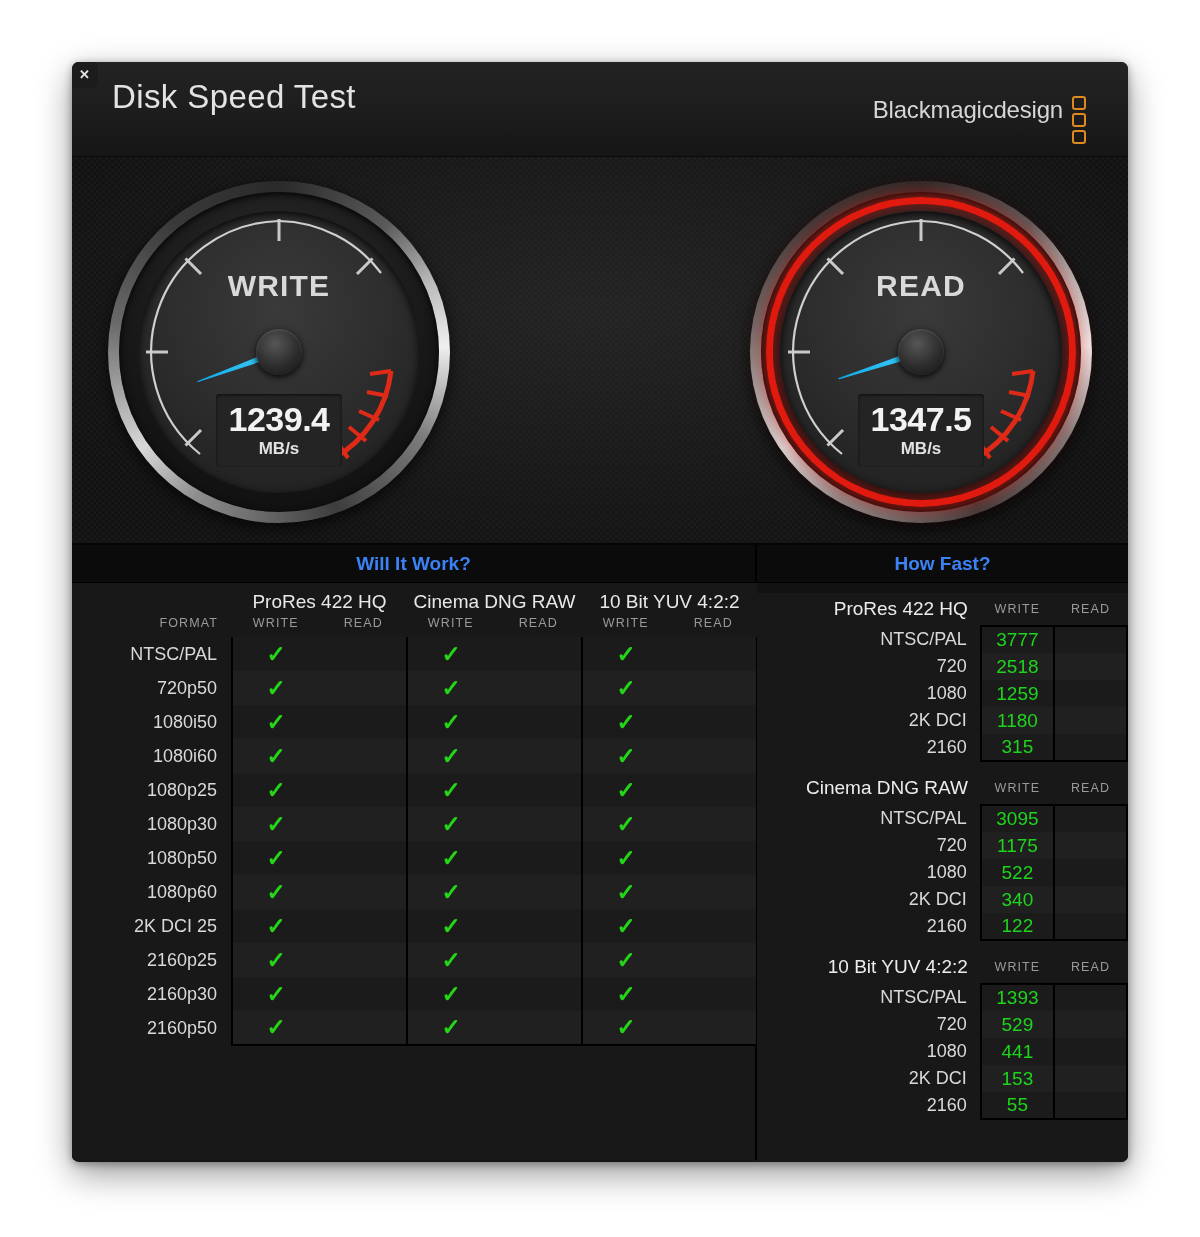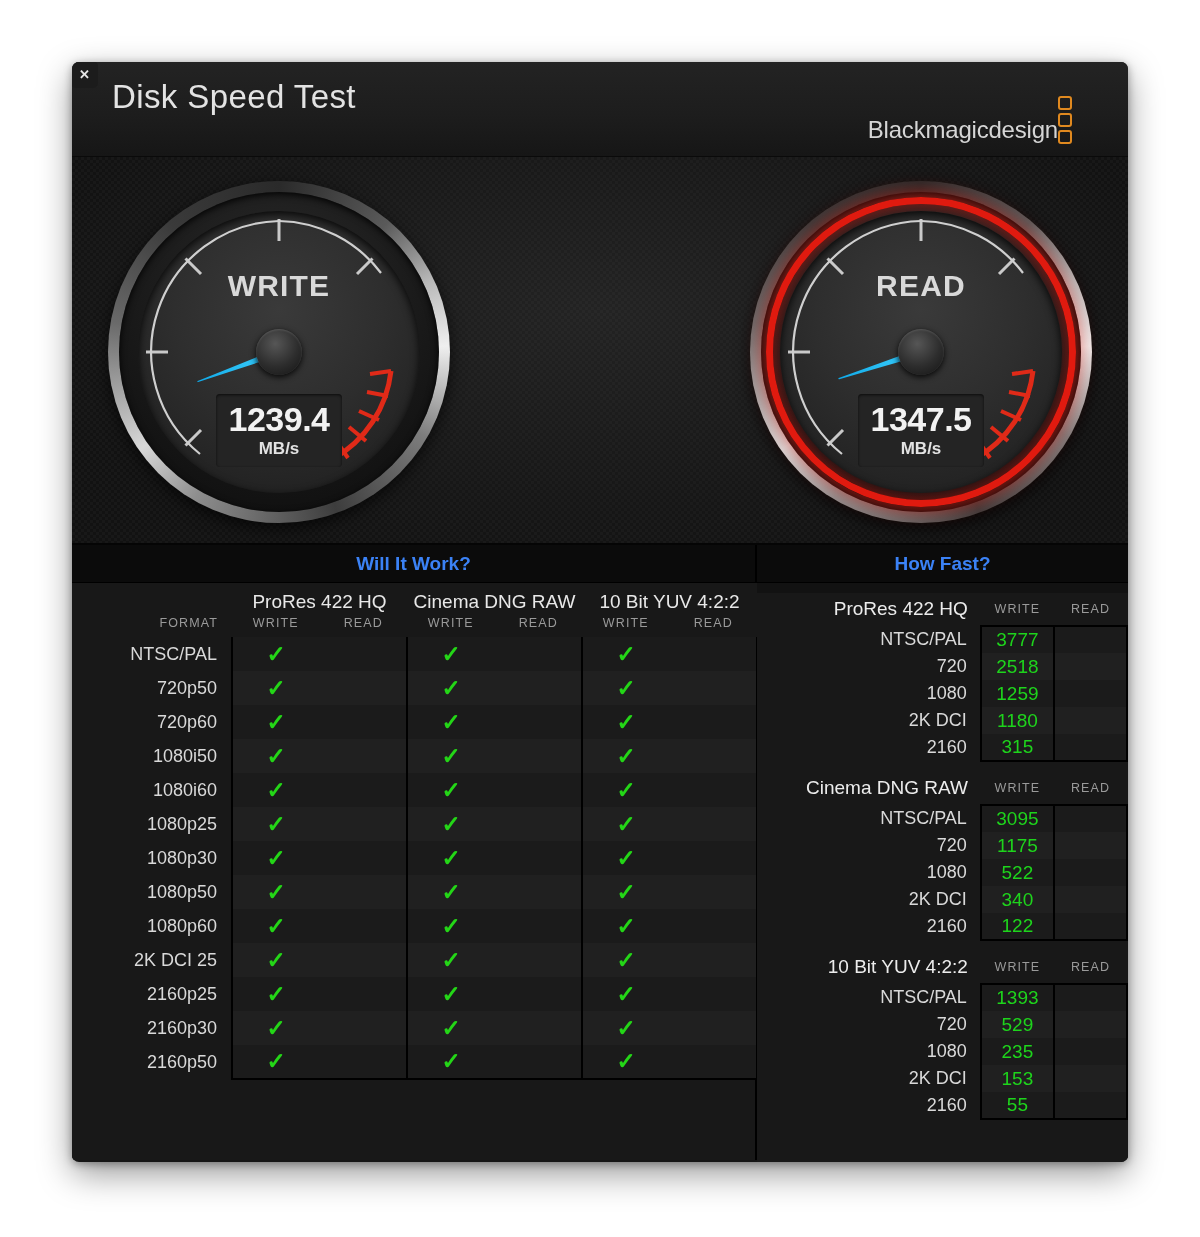--- a/index.html
+++ b/index.html
@@ -38,22 +38,22 @@
     position:relative; height:95px;
     background:linear-gradient(180deg,#232323 0%,#1d1d1d 55%,#161616 100%);
     border-bottom:1px solid #0a0a0a;
   }
   .app-title {
     position:absolute; left:40px; top:16px;
     font-size:33px; font-weight:300; letter-spacing:.4px;
     color:#e3e3e3;
   }
   .brand {
-    position:absolute; right:56px; top:34px;
-    display:flex; align-items:flex-end; 
+    position:absolute; right:42px; top:34px;
+    display:flex; align-items:flex-start; gap:9px;
   }
   .brand-text { font-size:24px; font-weight:300; color:#d6d6d6; letter-spacing:-.2px; }
   .brand-marks { display:flex; flex-direction:column; gap:3px; }
   .brand-marks i {
     display:block; width:14px; height:14px;
     border:2px solid #e0891f; border-radius:3px;
   }
 
   
   .gauges {
@@ -388,29 +388,20 @@
                 <tr>
                   <td class="fmt">720p50</td>
                   <td class="cell sep-l"><span class="mark-ok">✓</span></td>
                   <td class="cell sep-r"></td>
                   <td class="cell sep-l"><span class="mark-ok">✓</span></td>
                   <td class="cell sep-r"></td>
                   <td class="cell sep-l"><span class="mark-ok">✓</span></td>
                   <td class="cell sep-r"></td>
                 </tr>
                 <tr>
-                  <td class="fmt">720p60</td>
-                  <td class="cell sep-l"><span class="mark-ok">✓</span></td>
-                  <td class="cell sep-r"></td>
-                  <td class="cell sep-l"><span class="mark-ok">✓</span></td>
-                  <td class="cell sep-r"></td>
-                  <td class="cell sep-l"><span class="mark-ok">✓</span></td>
-                  <td class="cell sep-r"></td>
-                </tr>
-                <tr>
                   <td class="fmt">1080i50</td>
                   <td class="cell sep-l"><span class="mark-ok">✓</span></td>
                   <td class="cell sep-r"></td>
                   <td class="cell sep-l"><span class="mark-ok">✓</span></td>
                   <td class="cell sep-r"></td>
                   <td class="cell sep-l"><span class="mark-ok">✓</span></td>
                   <td class="cell sep-r"></td>
                 </tr>
                 <tr>
                   <td class="fmt">1080i60</td>
@@ -608,21 +599,21 @@
                       <td class="v">1393</td>
                       <td class="e"></td>
                     </tr>
                     <tr>
                       <td class="lbl">720</td>
                       <td class="v">529</td>
                       <td class="e"></td>
                     </tr>
                     <tr>
                       <td class="lbl">1080</td>
-                      <td class="v">235</td>
+                      <td class="v">441</td>
                       <td class="e"></td>
                     </tr>
                     <tr>
                       <td class="lbl">2K DCI</td>
                       <td class="v">153</td>
                       <td class="e"></td>
                     </tr>
                     <tr>
                       <td class="lbl">2160</td>
                       <td class="v">55</td>

